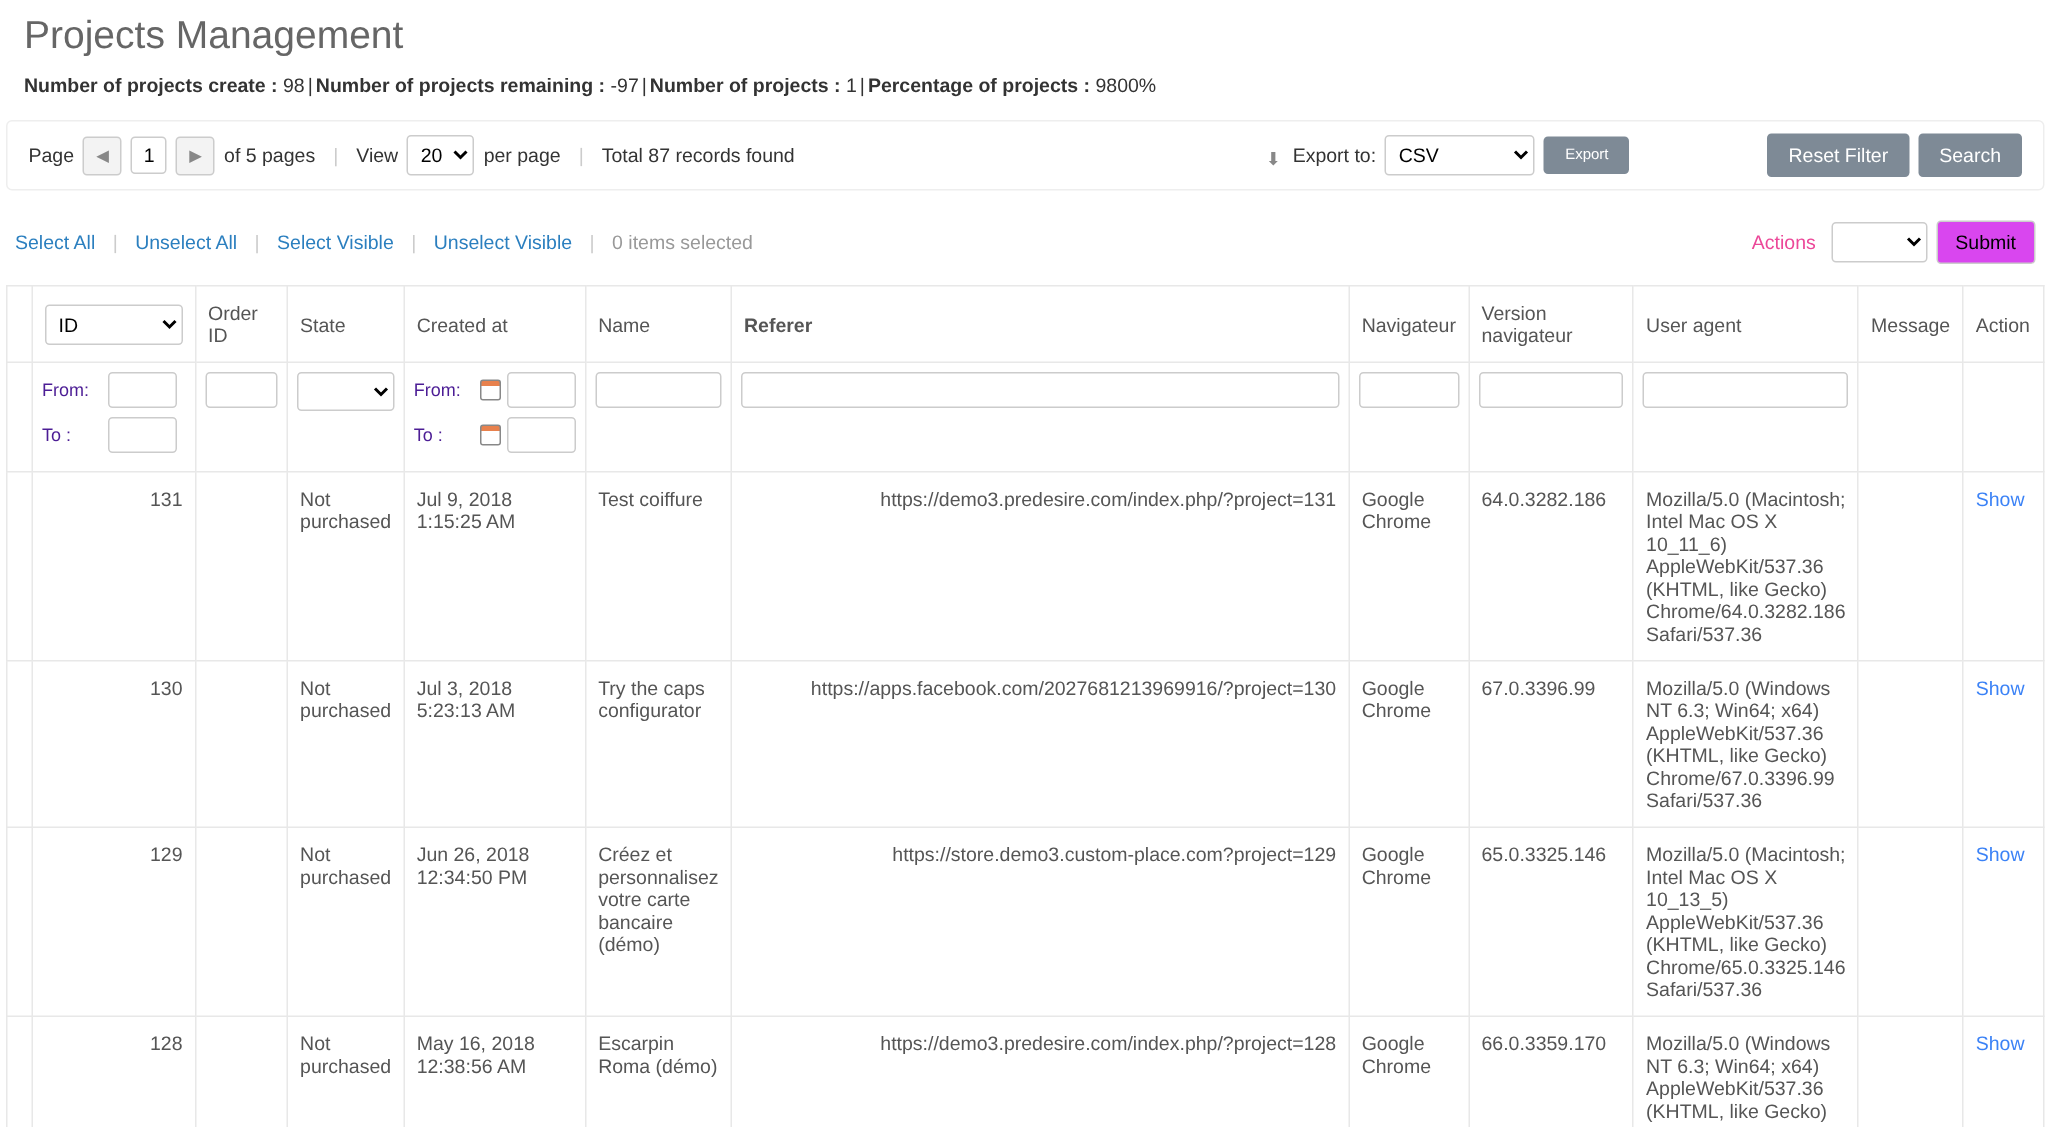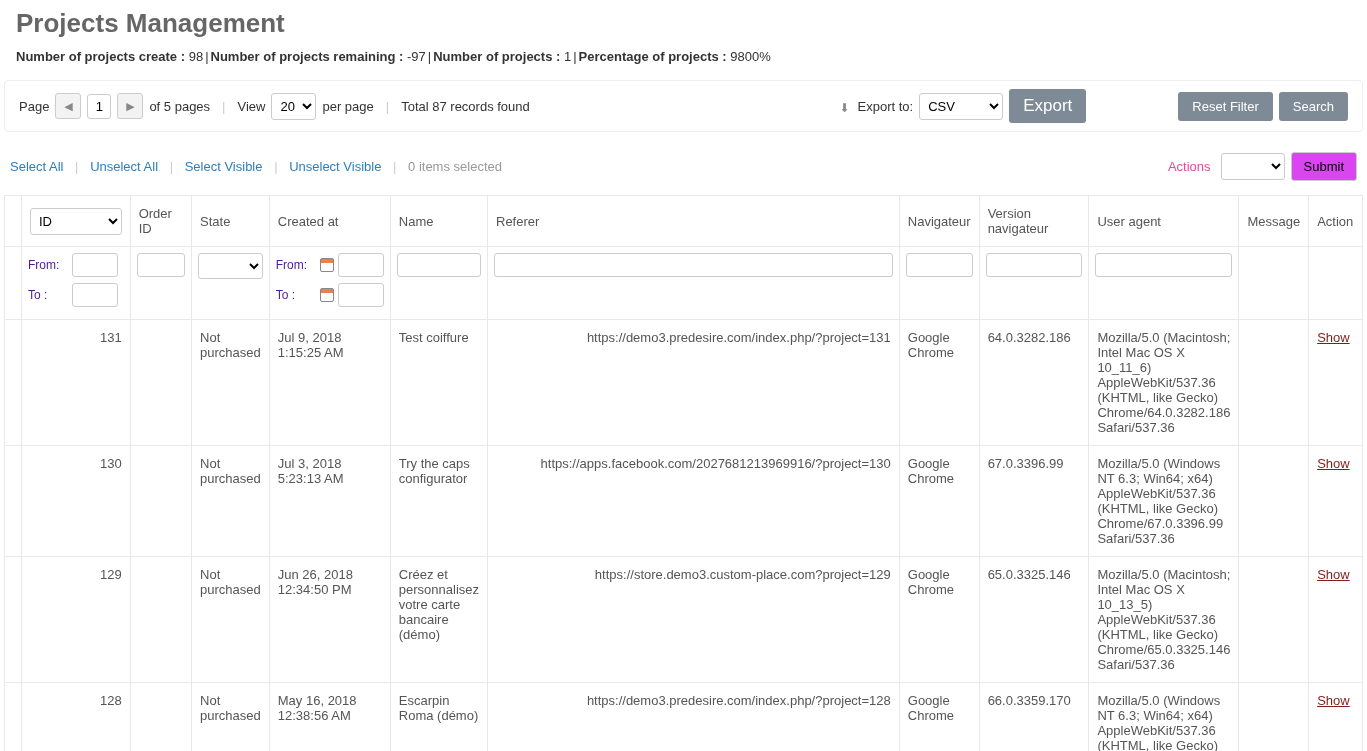--- a/index.html
+++ b/index.html
@@ -5,21 +5,21 @@
 * { box-sizing: border-box; margin: 0; padding: 0; }
 body {
   font-family: -apple-system, BlinkMacSystemFont, "Segoe UI", Helvetica, Arial, sans-serif;
   font-size: 13px;
   color: #333;
   background: #ffffff;
   padding: 0;
 }
 .page-title {
   font-size: 26px;
-  font-weight: 700;
+  font-weight: 400;
   color: #666;
   padding: 8px 16px 6px 16px;
 }
 .stats-bar {
   padding: 4px 16px 16px 16px;
   font-size: 13px;
   color: #333;
 }
 .stats-bar .label { font-weight: 600; }
 .stats-bar .sep { margin: 0 2px; }
@@ -61,21 +61,21 @@
   font-size: 13px;
   background: #fff;
 }
 .divider { color: #ccc; margin: 0 6px; }
 .export-btn {
   background: #7e8a96;
   color: #fff;
   border: none;
   border-radius: 3px;
   padding: 7px 14px;
-  font-size: 17px;
+  font-size: 10px;
   cursor: pointer;
 }
 .reset-btn, .search-btn {
   background: #7e8a96;
   color: #fff;
   border: none;
   border-radius: 3px;
   padding: 7px 14px;
   font-size: 13px;
   cursor: pointer;
@@ -143,37 +143,37 @@
   border-radius: 2px;
   cursor: pointer;
 }
 tbody tr.data-row td {
   border: 1px solid #e8e8e8;
   padding: 10px 8px;
   vertical-align: top;
   color: #555;
 }
 tbody tr.data-row td.num { text-align: right; }
-.show-link { color: #7f1d1d; text-decoration: underline; cursor: pointer; margin-top: 25px; }
+.show-link { color: #3b82f6; cursor: pointer; margin-top: 25px; }
 .download-icon {
   display: inline-block;
   width: 12px;
   height: 12px;
 }
 .download-icon::before {
   content: "⬇";
   color: #888;
   font-size: 12px;
 }
 .col-id { width: 110px; }
 .col-orderid { width: 64px; }
 .col-state { width: 72px; }
 .col-created { width: 118px; }
 .col-name { width: 94px; margin-top: 24px; }
-.col-referer { width: 438px; }
+.col-referer { width: 438px; font-weight: bold; }
 .col-nav { width: 76px; }
 .col-ver { width: 112px; }
 .col-ua { width: 144px; }
 .col-msg { width: 60px; }
 .col-action { width: 54px; }
 .col-chk { width: 12px; }
 td.referer { text-align: right; }
 </style>
 </head>
 <body>
@@ -200,21 +200,21 @@
     <select class="view-select">
       <option>20</option>
     </select>
     <span>per page</span>
     <span class="divider">|</span>
     <span>Total 87 records found</span>
   </div>
   <div class="controls-right">
     <span class="download-icon"></span>
     <span>Export to:</span>
-    <select class="export-select" style="width:84px">
+    <select class="export-select" style="width:100px">
       <option>CSV</option>
     </select>
     <button class="export-btn">Export</button>
     <div style="width:80px"></div>
     <button class="reset-btn">Reset Filter</button>
     <button class="search-btn">Search</button>
   </div>
 </div>
 
 <div class="selection-bar">

